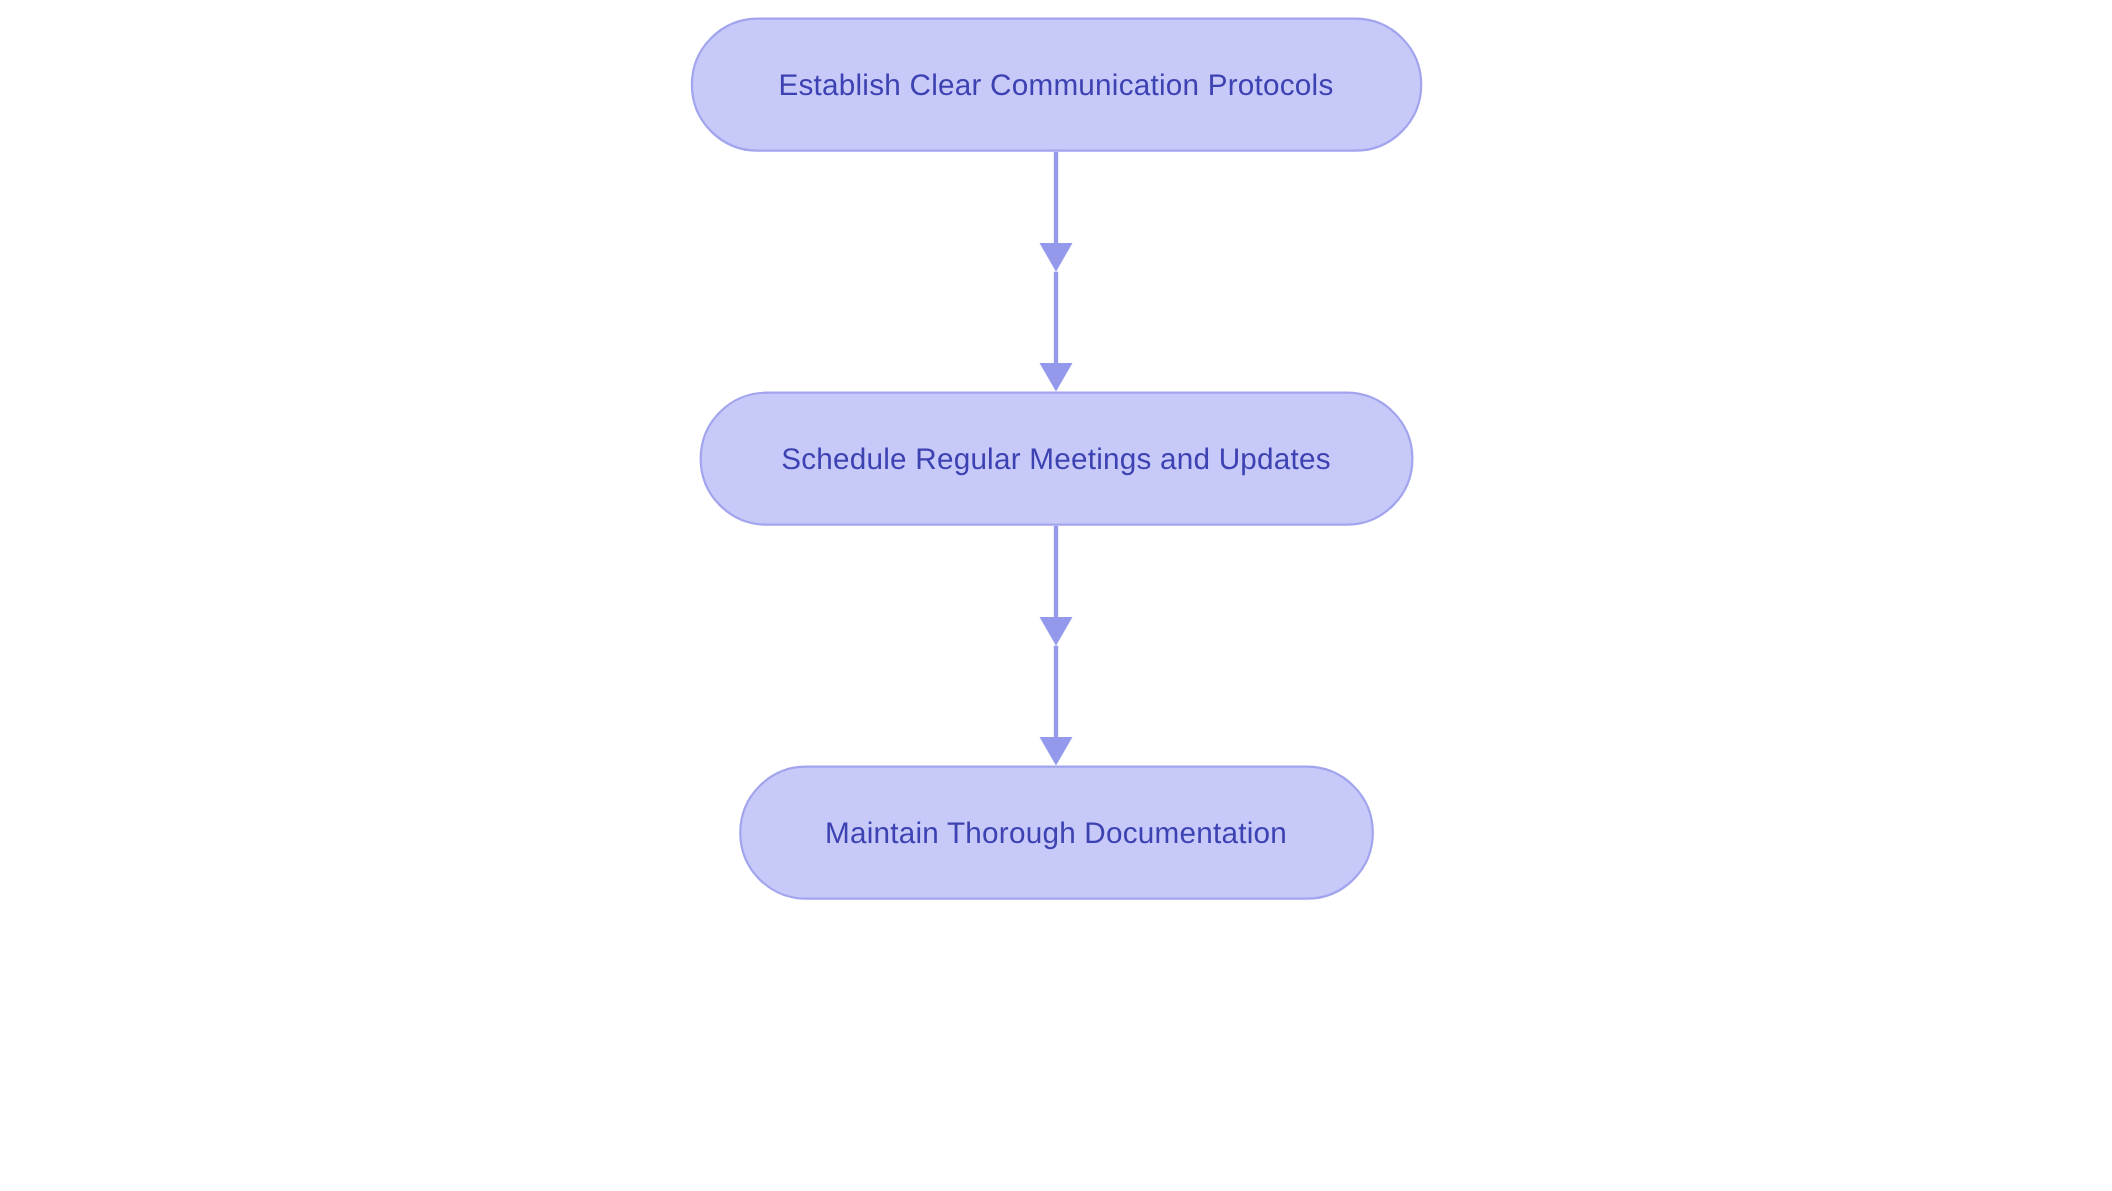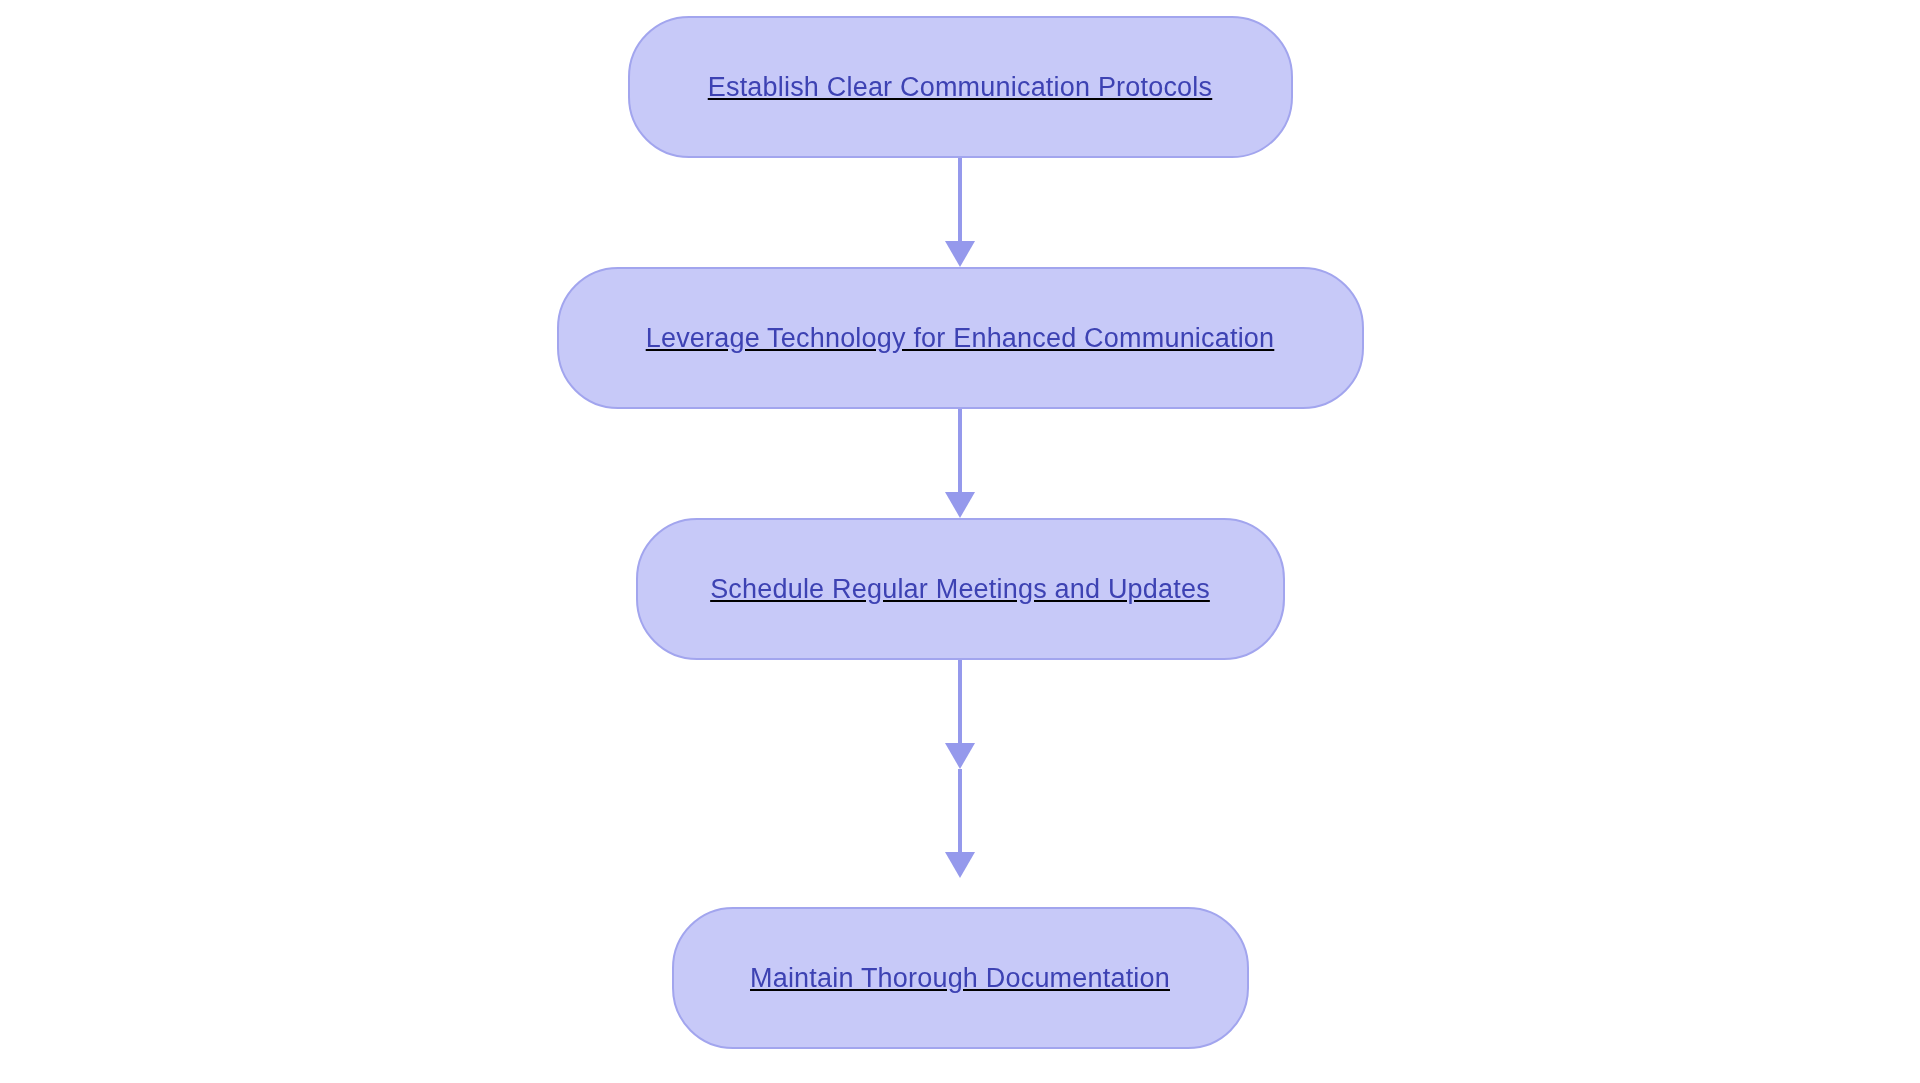--- a/index.html
+++ b/index.html
@@ -20,43 +20,42 @@
   .canvas {
     position: relative;
     width: 1920px;
     height: 1083px;
     display: flex;
     flex-direction: column;
     align-items: center;
     padding-top: 16px;
   }
   .node {
-    height: 142px;
+    height: 122px;
     border-radius: 61px;
     background: var(--node-fill);
     border: 2px solid var(--node-border);
     display: flex;
     align-items: center;
     justify-content: center;
     flex: 0 0 auto;
-    text-decoration: underline;
   }
   .node .node-label {
     color: var(--node-text);
     font-size: 27px;
     font-weight: 500;
     letter-spacing: 0.2px;
     white-space: nowrap;
     text-align: center;
   }
   .n1 { width: 665px; }
   .n2 { width: 807px; }
   .n3 { width: 649px; }
   .n4 { width: 561px; }
-  .n5 { width: 577px; margin-top: 29px; }
+  .n5 { width: 577px; }
   .arrow {
     height: 109px;
     display: flex;
     flex-direction: column;
     align-items: center;
     flex: 0 0 auto;
   }
   .arrow .stem {
     width: 4px;
     height: 83px;
@@ -77,23 +76,20 @@
 
   <div class="node n1">
     <span class="node-label">Establish Clear Communication Protocols</span>
   </div>
 
   <div class="arrow">
     <div class="stem"></div>
     <div class="head"></div>
   </div>
 
-  <div class="node n2">
-    <span class="node-label">Leverage Technology for Enhanced Communication</span>
-  </div>
 
   <div class="arrow">
     <div class="stem"></div>
     <div class="head"></div>
   </div>
 
   <div class="node n3">
     <span class="node-label">Schedule Regular Meetings and Updates</span>
   </div>
 

